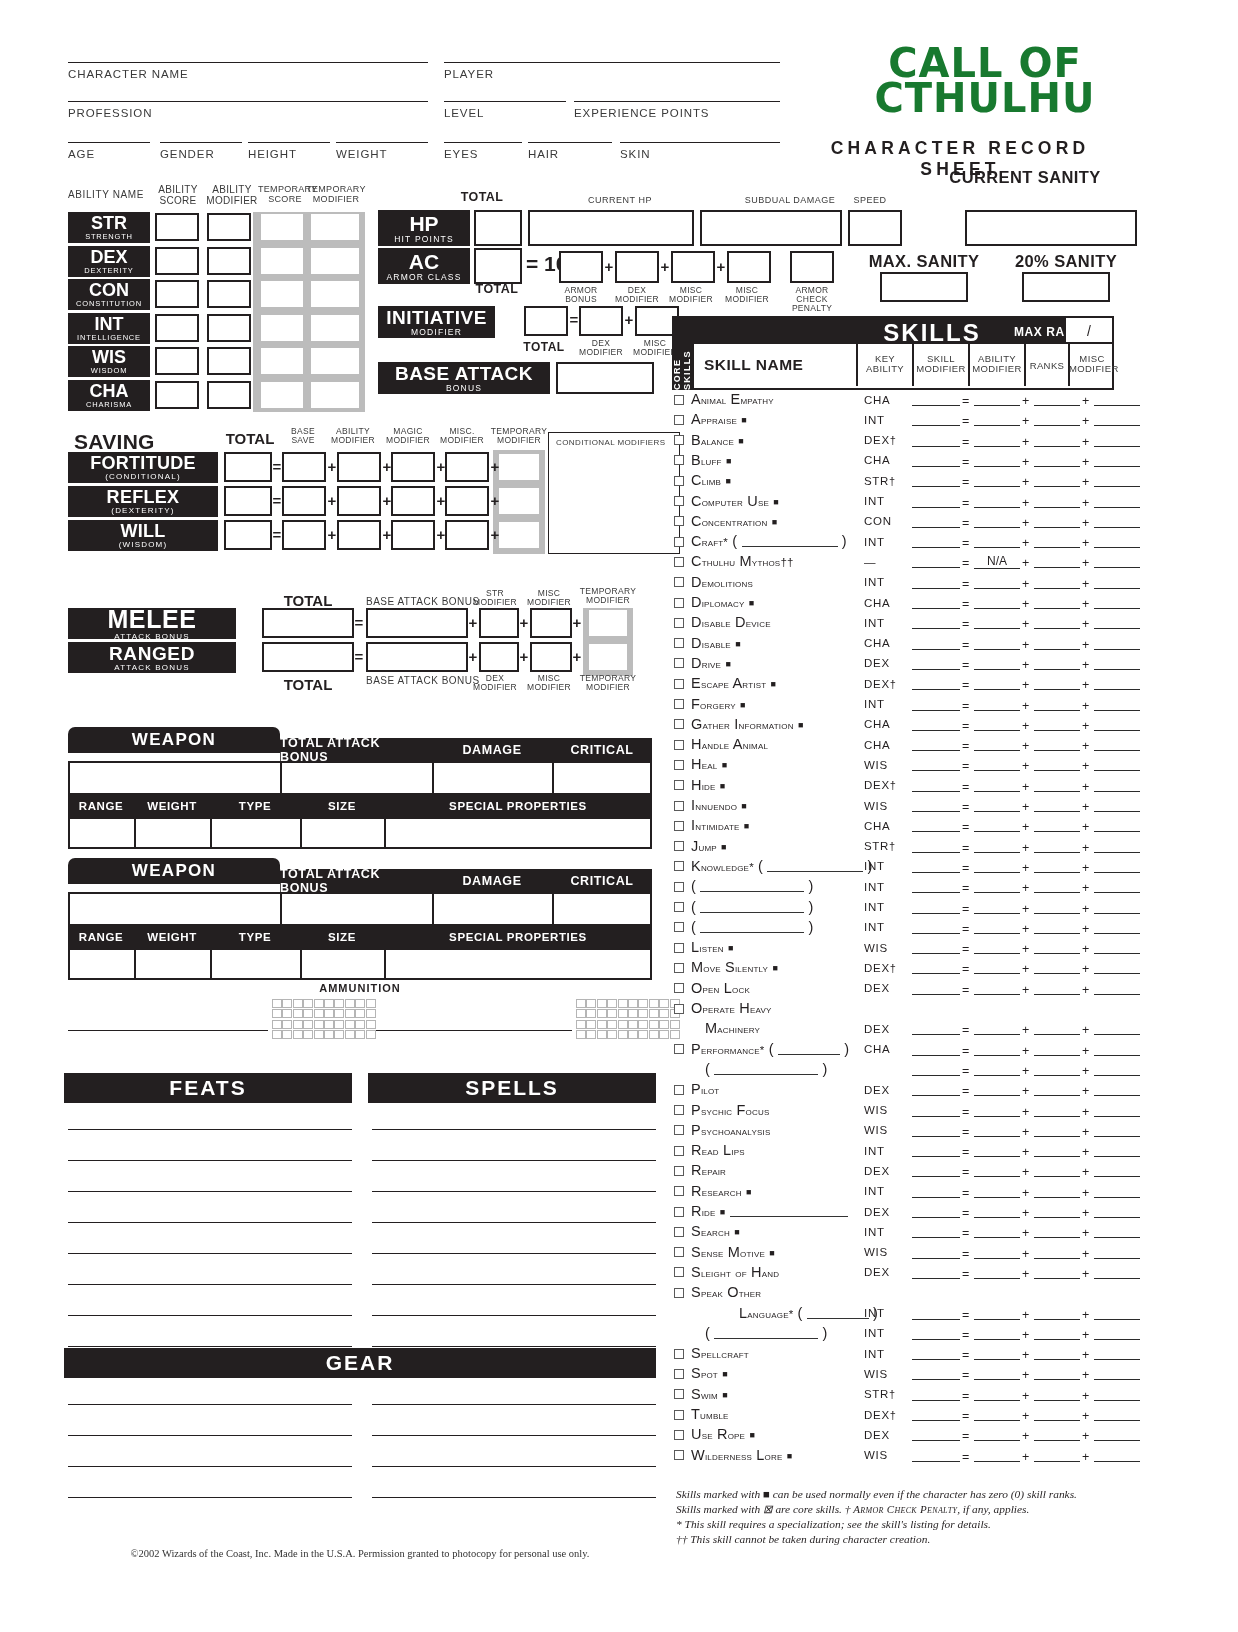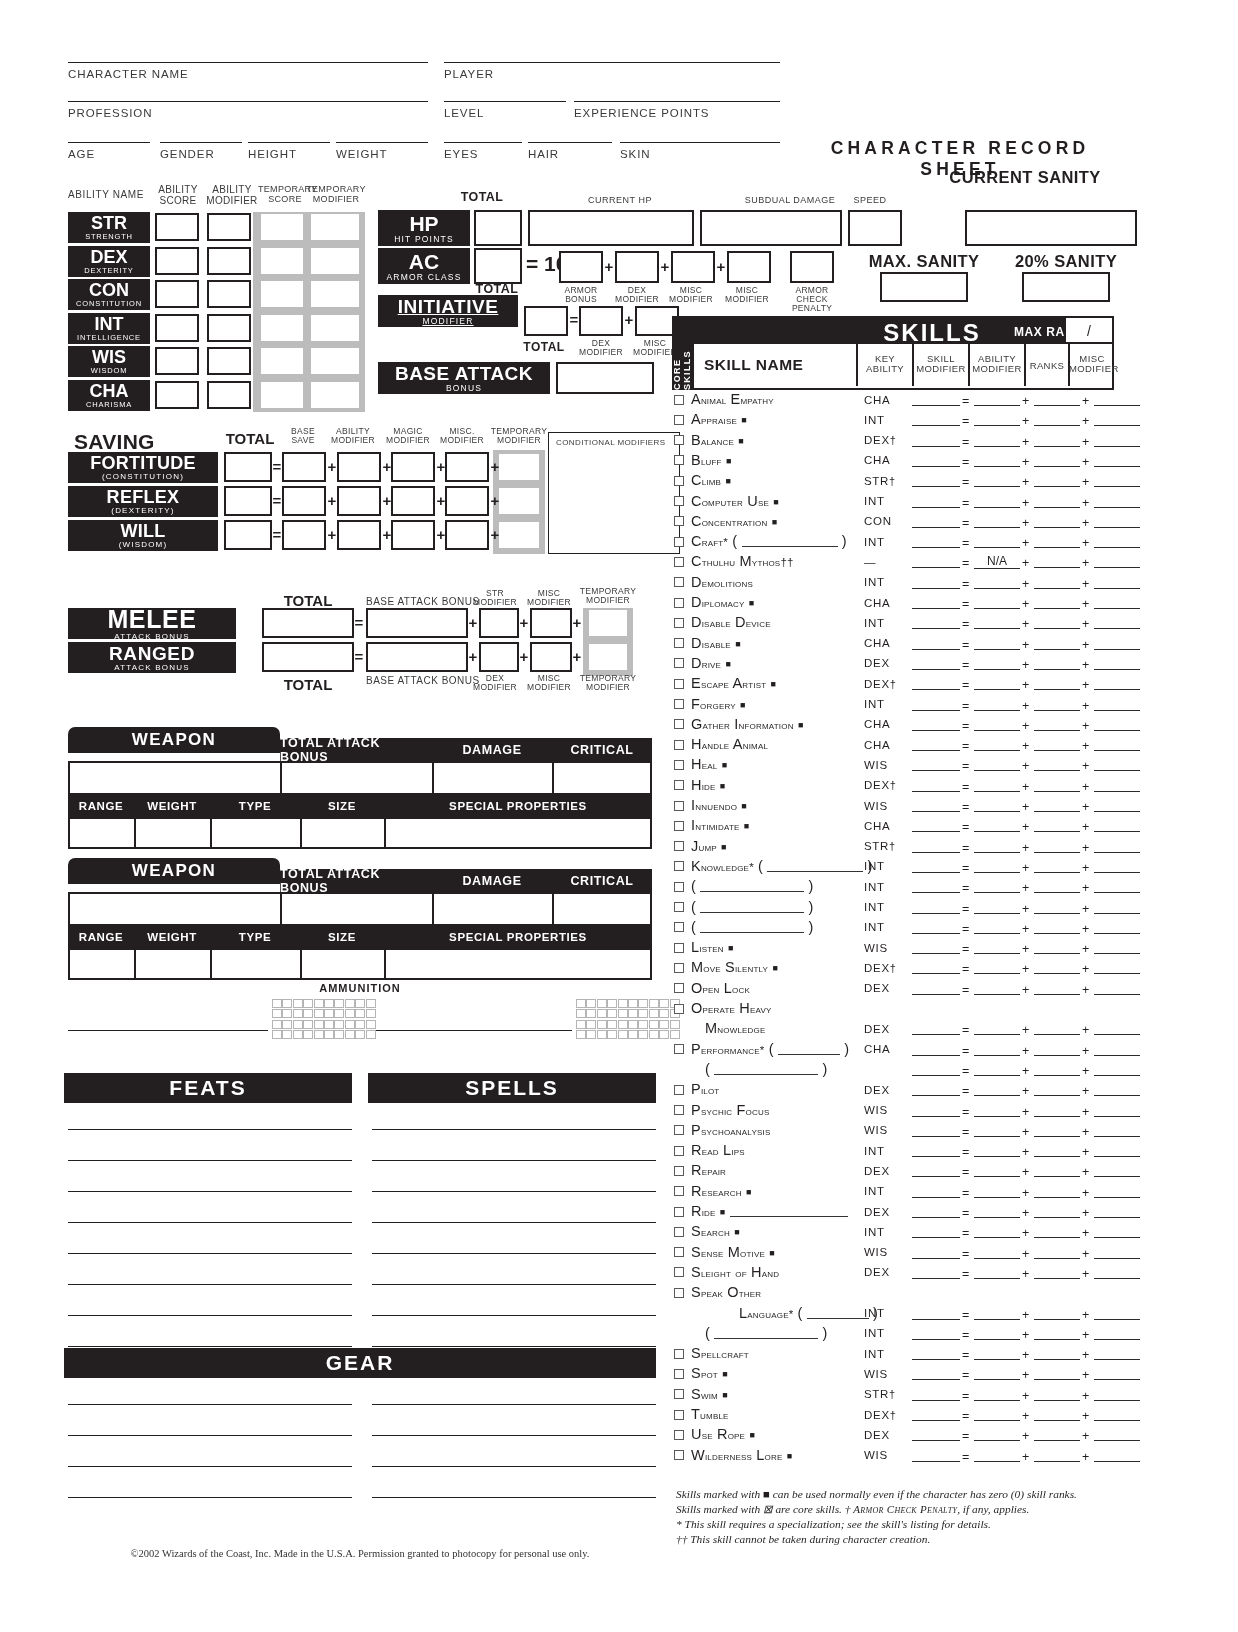--- a/index.html
+++ b/index.html
@@ -83,20 +83,24 @@
   <div class="abs rule" style="left:336px;top:142px;width:92px;"></div>
   <div class="abs lbl" style="left:336px;top:148px;">WEIGHT</div>
 
   <div class="abs rule" style="left:444px;top:142px;width:78px;"></div>
   <div class="abs lbl" style="left:444px;top:148px;">EYES</div>
   <div class="abs rule" style="left:528px;top:142px;width:84px;"></div>
   <div class="abs lbl" style="left:528px;top:148px;">HAIR</div>
   <div class="abs rule" style="left:620px;top:142px;width:160px;"></div>
   <div class="abs lbl" style="left:620px;top:148px;">SKIN</div>
 
+  <div class="abs logo" style="left:840px;top:46px;width:290px;">
+    <div class="l1">CALL OF</div>
+    <div class="l2">CTHULHU</div>
+  </div>
   <div class="abs crs" style="left:790px;top:138px;width:340px;">CHARACTER RECORD SHEET</div>
 
   <div class="abs lbl-sm2" style="left:62px;top:190px;width:88px;font-size:10px;letter-spacing:.6px;">ABILITY NAME</div>
   <div class="abs lbl-sm2" style="left:152px;top:185px;width:52px;font-size:10px;">ABILITY<br>SCORE</div>
   <div class="abs lbl-sm2" style="left:204px;top:185px;width:56px;font-size:10px;">ABILITY<br>MODIFIER</div>
   <div class="abs lbl-sm2" style="left:258px;top:185px;width:54px;font-size:9px;">TEMPORARY<br>SCORE</div>
   <div class="abs lbl-sm2" style="left:306px;top:185px;width:60px;font-size:9px;">TEMPORARY<br>MODIFIER</div>
 
   <div class="abs grayband" style="left:253px;top:212px;width:112px;height:200px;"></div>
 
@@ -181,21 +185,21 @@
   <div class="abs op" style="left:715px;top:259px;width:12px;">+</div>
   <div class="abs box" style="left:727px;top:251px;width:44px;height:32px;"></div>
   <div class="abs box" style="left:790px;top:251px;width:44px;height:32px;"></div>
 
   <div class="abs lbl-sm2" style="left:556px;top:286px;width:50px;">ARMOR<br>BONUS</div>
   <div class="abs lbl-sm2" style="left:610px;top:286px;width:54px;">DEX<br>MODIFIER</div>
   <div class="abs lbl-sm2" style="left:664px;top:286px;width:54px;">MISC<br>MODIFIER</div>
   <div class="abs lbl-sm2" style="left:720px;top:286px;width:54px;">MISC<br>MODIFIER</div>
   <div class="abs lbl-sm2" style="left:786px;top:286px;width:52px;">ARMOR<br>CHECK<br>PENALTY</div>
 
-  <div class="abs blk" style="left:378px;top:295px;width:140px;height:32px;text-decoration:underline;">
+  <div class="abs blk" style="left:378px;top:306px;width:117px;height:32px;">
     <span class="big" style="font-size:19px;letter-spacing:.5px;">INITIATIVE</span>
     <span class="sub">MODIFIER</span>
   </div>
   <div class="abs box" style="left:524px;top:306px;width:44px;height:30px;"></div>
   <div class="abs op" style="left:568px;top:312px;width:12px;">=</div>
   <div class="abs box" style="left:579px;top:306px;width:44px;height:30px;"></div>
   <div class="abs op" style="left:623px;top:312px;width:12px;">+</div>
   <div class="abs box" style="left:635px;top:306px;width:44px;height:30px;"></div>
   <div class="abs lbl-sm" style="left:508px;top:341px;width:72px;font-size:12px;font-weight:bold;color:#231f20;">TOTAL</div>
   <div class="abs lbl-sm2" style="left:574px;top:339px;width:54px;">DEX<br>MODIFIER</div>
@@ -222,21 +226,21 @@
   <div class="abs lbl-sm2" style="left:434px;top:427px;width:56px;">MISC.<br>MODIFIER</div>
   <div class="abs lbl-sm2" style="left:488px;top:427px;width:62px;">TEMPORARY<br>MODIFIER</div>
 
   <div class="abs grayband" style="left:493px;top:450px;width:52px;height:104px;"></div>
   <div class="abs box" style="left:548px;top:432px;width:132px;height:122px;border-width:1.5px;"></div>
   <div class="abs" style="left:556px;top:438px;font-size:8px;letter-spacing:.4px;color:#3a3a3a;">CONDITIONAL MODIFIERS</div>
 
   <div id="saveRows">
       <div class="abs blk" style="left:68px;top:452px;width:150px;height:31px;">
         <span class="big" style="font-size:18px;letter-spacing:.3px;">FORTITUDE</span>
-        <span class="sub" style="font-size:8px;">(CONSTITUTION)</span>
+        <span class="sub" style="font-size:8px;">(CONDITIONAL)</span>
       </div>
       <div class="abs box" style="left:224px;top:452px;width:48px;height:30px;"></div>
       <div class="abs op" style="left:272px;top:459px;width:10px;">=</div>
       <div class="abs box" style="left:282px;top:452px;width:44px;height:30px;"></div>
       <div class="abs op" style="left:327px;top:459px;width:10px;">+</div>
       <div class="abs box" style="left:337px;top:452px;width:44px;height:30px;"></div>
       <div class="abs op" style="left:382px;top:459px;width:10px;">+</div>
       <div class="abs box" style="left:391px;top:452px;width:44px;height:30px;"></div>
       <div class="abs op" style="left:436px;top:459px;width:10px;">+</div>
       <div class="abs box" style="left:445px;top:452px;width:44px;height:30px;"></div>
@@ -935,21 +939,21 @@
           <i style="left:122px;top:2px;width:46px;"></i>
           <b style="left:170px;">+</b>
           <i style="left:182px;top:2px;width:46px;"></i>
         </div>
       </div>
       <div class="srow" style="top:609px;">
         <div class="cbx"></div>
         <div class="sname">O<span class="sc">perate</span> H<span class="sc">eavy</span></div>
       </div>
       <div class="srow" style="top:629.3000000000001px;">
-        <div class="sname" style="left:41px;">M<span class="sc">nowledge</span></div>
+        <div class="sname" style="left:41px;">M<span class="sc">achinery</span></div>
         <div class="keyab">DEX</div>
         <div class="calc">
           <i style="left:0;top:2px;width:48px;"></i>
           <b style="left:50px;">=</b>
           <i style="left:62px;top:2px;width:46px;"></i>
           <b style="left:110px;">+</b>
           <i style="left:122px;top:2px;width:46px;"></i>
           <b style="left:170px;">+</b>
           <i style="left:182px;top:2px;width:46px;"></i>
         </div>

